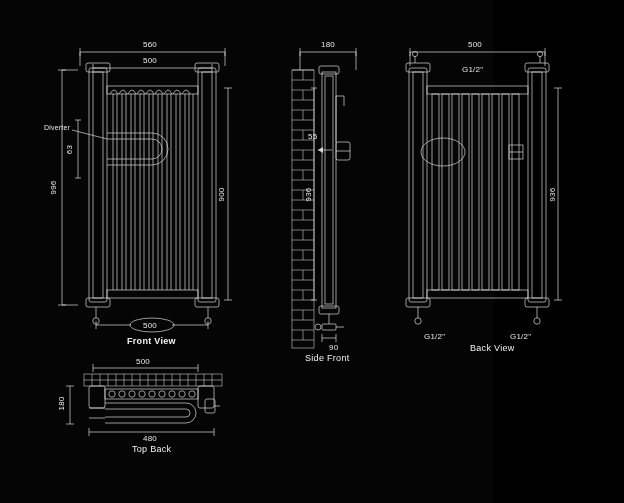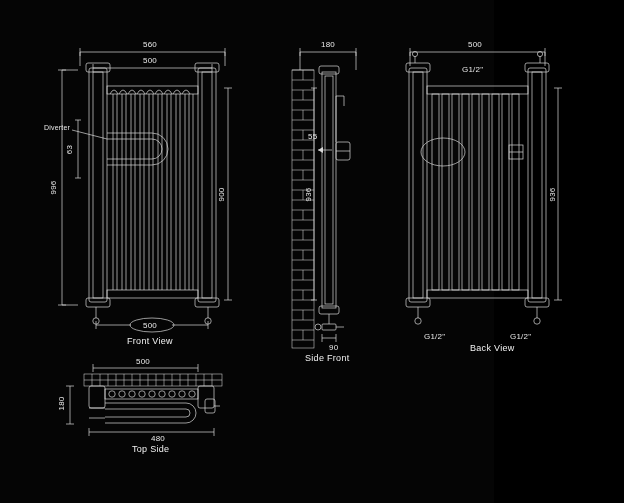--- a/index.html
+++ b/index.html
@@ -345,33 +345,33 @@
     </g>
   </svg>
 
   <div class="lbl" style="left:143px;top:40px;">560</div>
   <div class="lbl" style="left:143px;top:56px;">500</div>
   <div class="lbl vert" style="left:47px;top:183px;transform:rotate(-90deg);">996</div>
   <div class="lbl vert" style="left:65px;top:145px;transform:rotate(-90deg);">63</div>
   <div class="lbl vert" style="left:215px;top:190px;transform:rotate(-90deg);">900</div>
   <div class="lbl small" style="left:44px;top:124px;">Diverter</div>
   <div class="lbl" style="left:143px;top:321px;">500</div>
-  <div class="viewname" style="left:127px;top:336px;">Front View</div>
+  <div class="viewname" style="left:127px;top:336px;font-weight:bold;">Front View</div>
 
   <div class="lbl" style="left:321px;top:40px;">180</div>
   <div class="lbl" style="left:308px;top:132px;">55</div>
   <div class="lbl vert" style="left:302px;top:190px;transform:rotate(-90deg);">936</div>
   <div class="lbl" style="left:329px;top:343px;">90</div>
   <div class="viewname" style="left:305px;top:353px;">Side Front</div>
 
   <div class="lbl" style="left:468px;top:40px;">500</div>
   <div class="lbl" style="left:462px;top:65px;">G1/2"</div>
   <div class="lbl vert" style="left:546px;top:190px;transform:rotate(-90deg);">936</div>
   <div class="lbl" style="left:424px;top:332px;">G1/2"</div>
   <div class="lbl" style="left:510px;top:332px;">G1/2"</div>
   <div class="viewname" style="left:470px;top:343px;">Back View</div>
 
   <div class="lbl" style="left:136px;top:357px;">500</div>
   <div class="lbl vert" style="left:55px;top:399px;transform:rotate(-90deg);">180</div>
-  <div class="lbl" style="left:143px;top:434px;margin-left:8px;">480</div>
-  <div class="viewname" style="left:132px;top:444px;">Top Side</div>
+  <div class="lbl" style="left:143px;top:434px;">480</div>
+  <div class="viewname" style="left:132px;top:444px;">Top Back</div>
 
 </div>
 
 </body></html>

